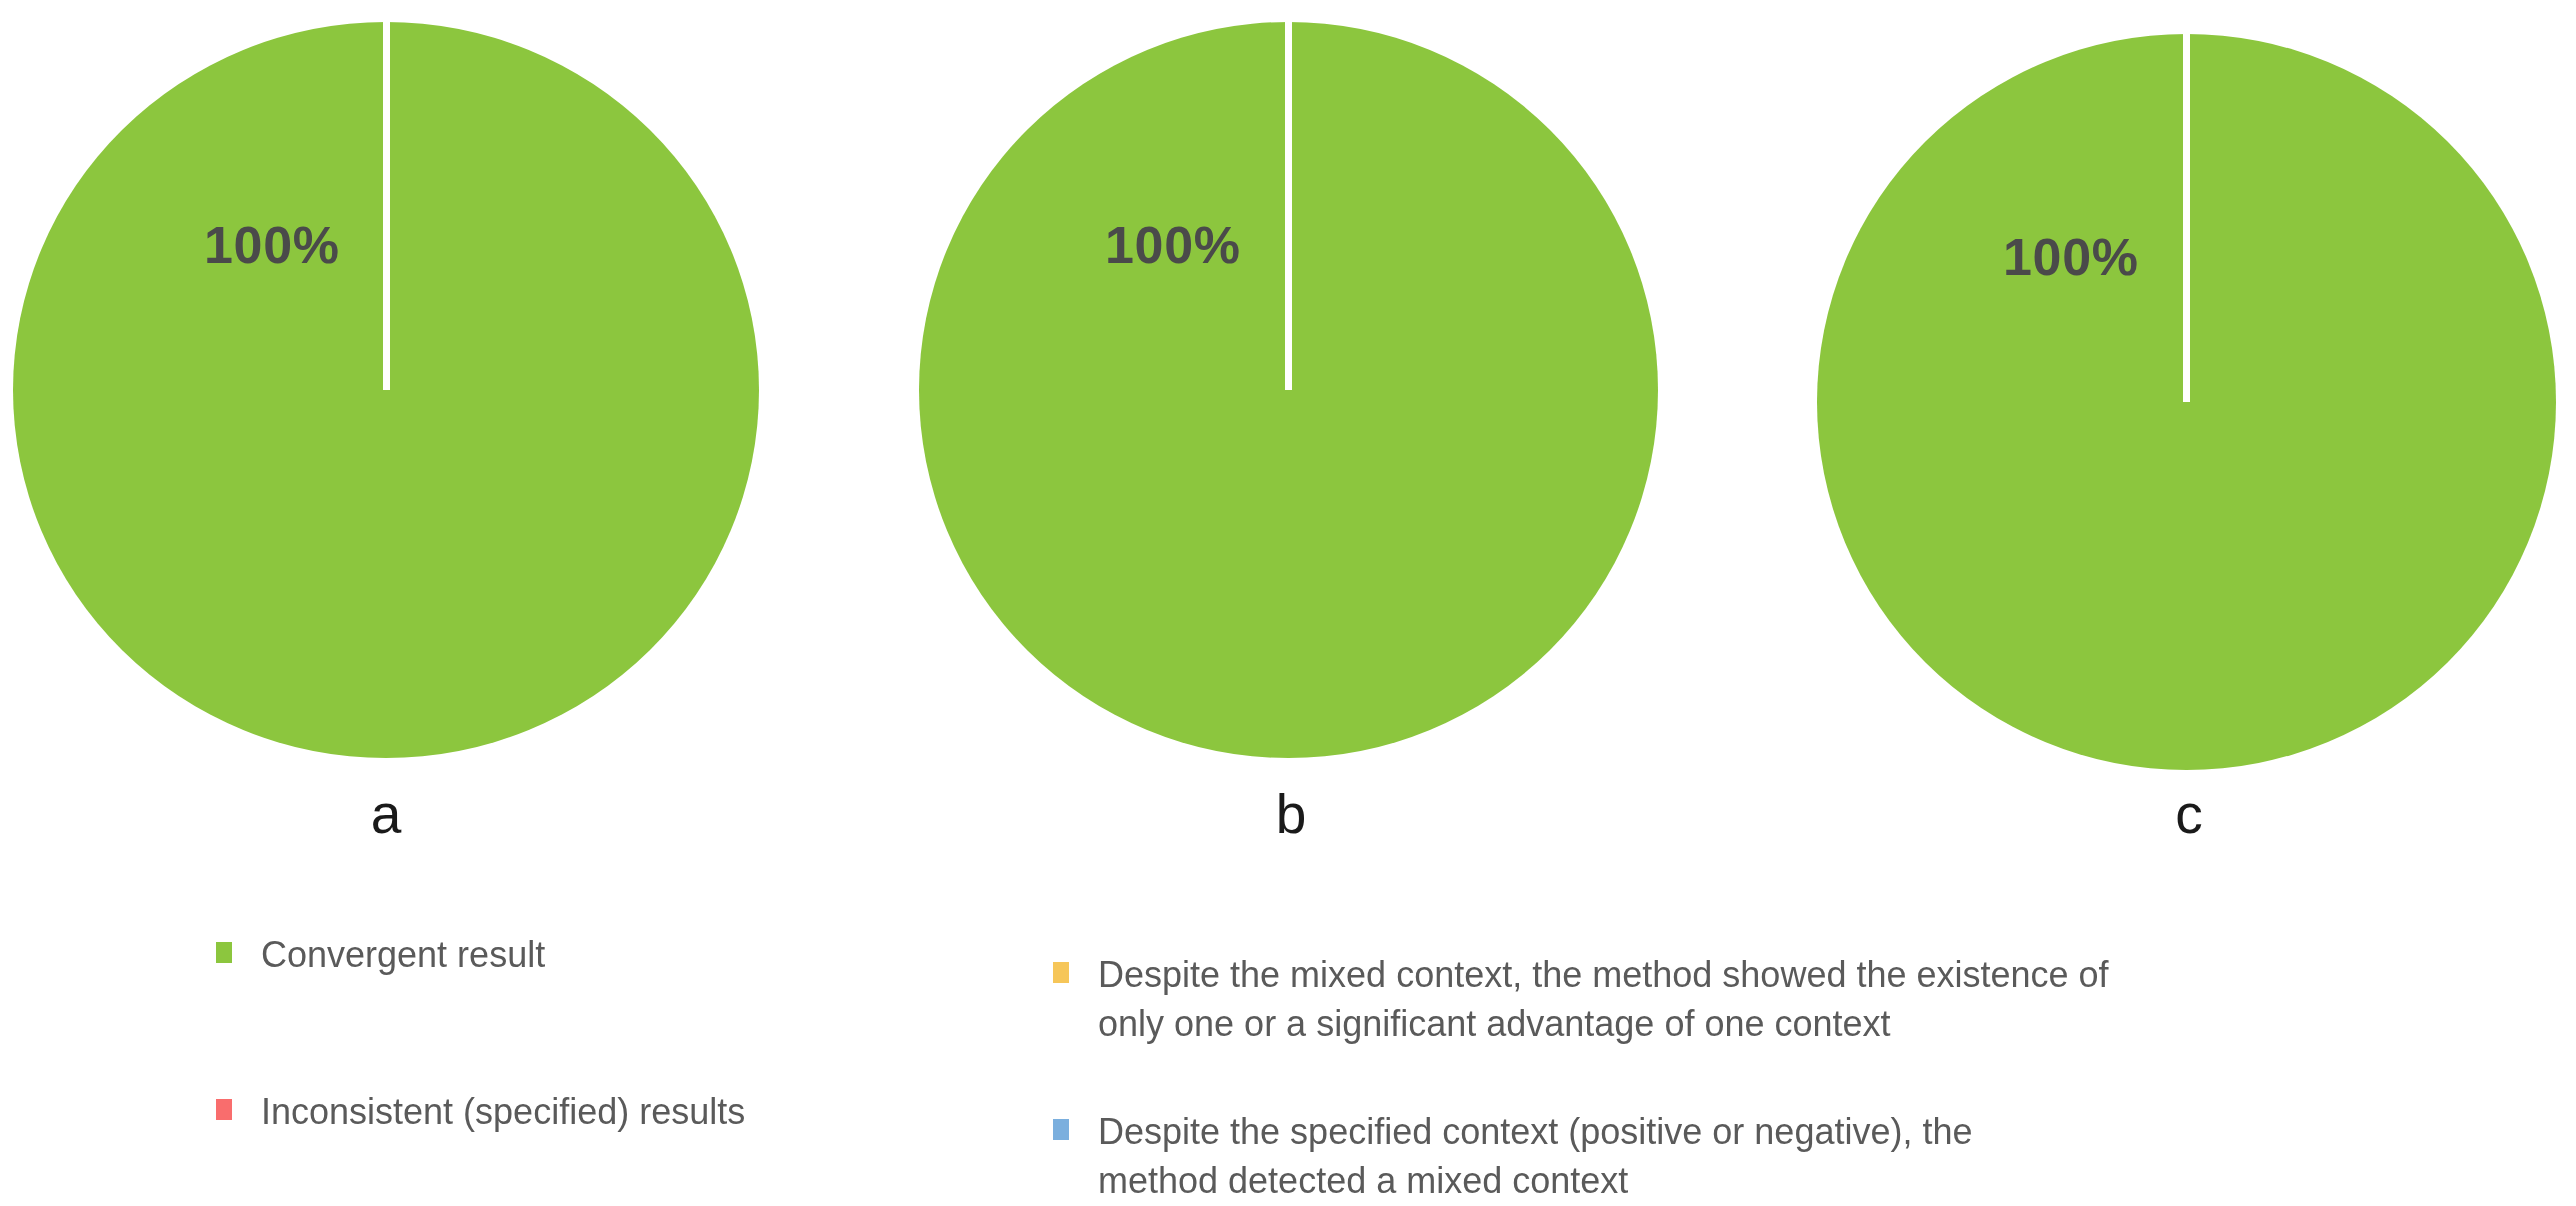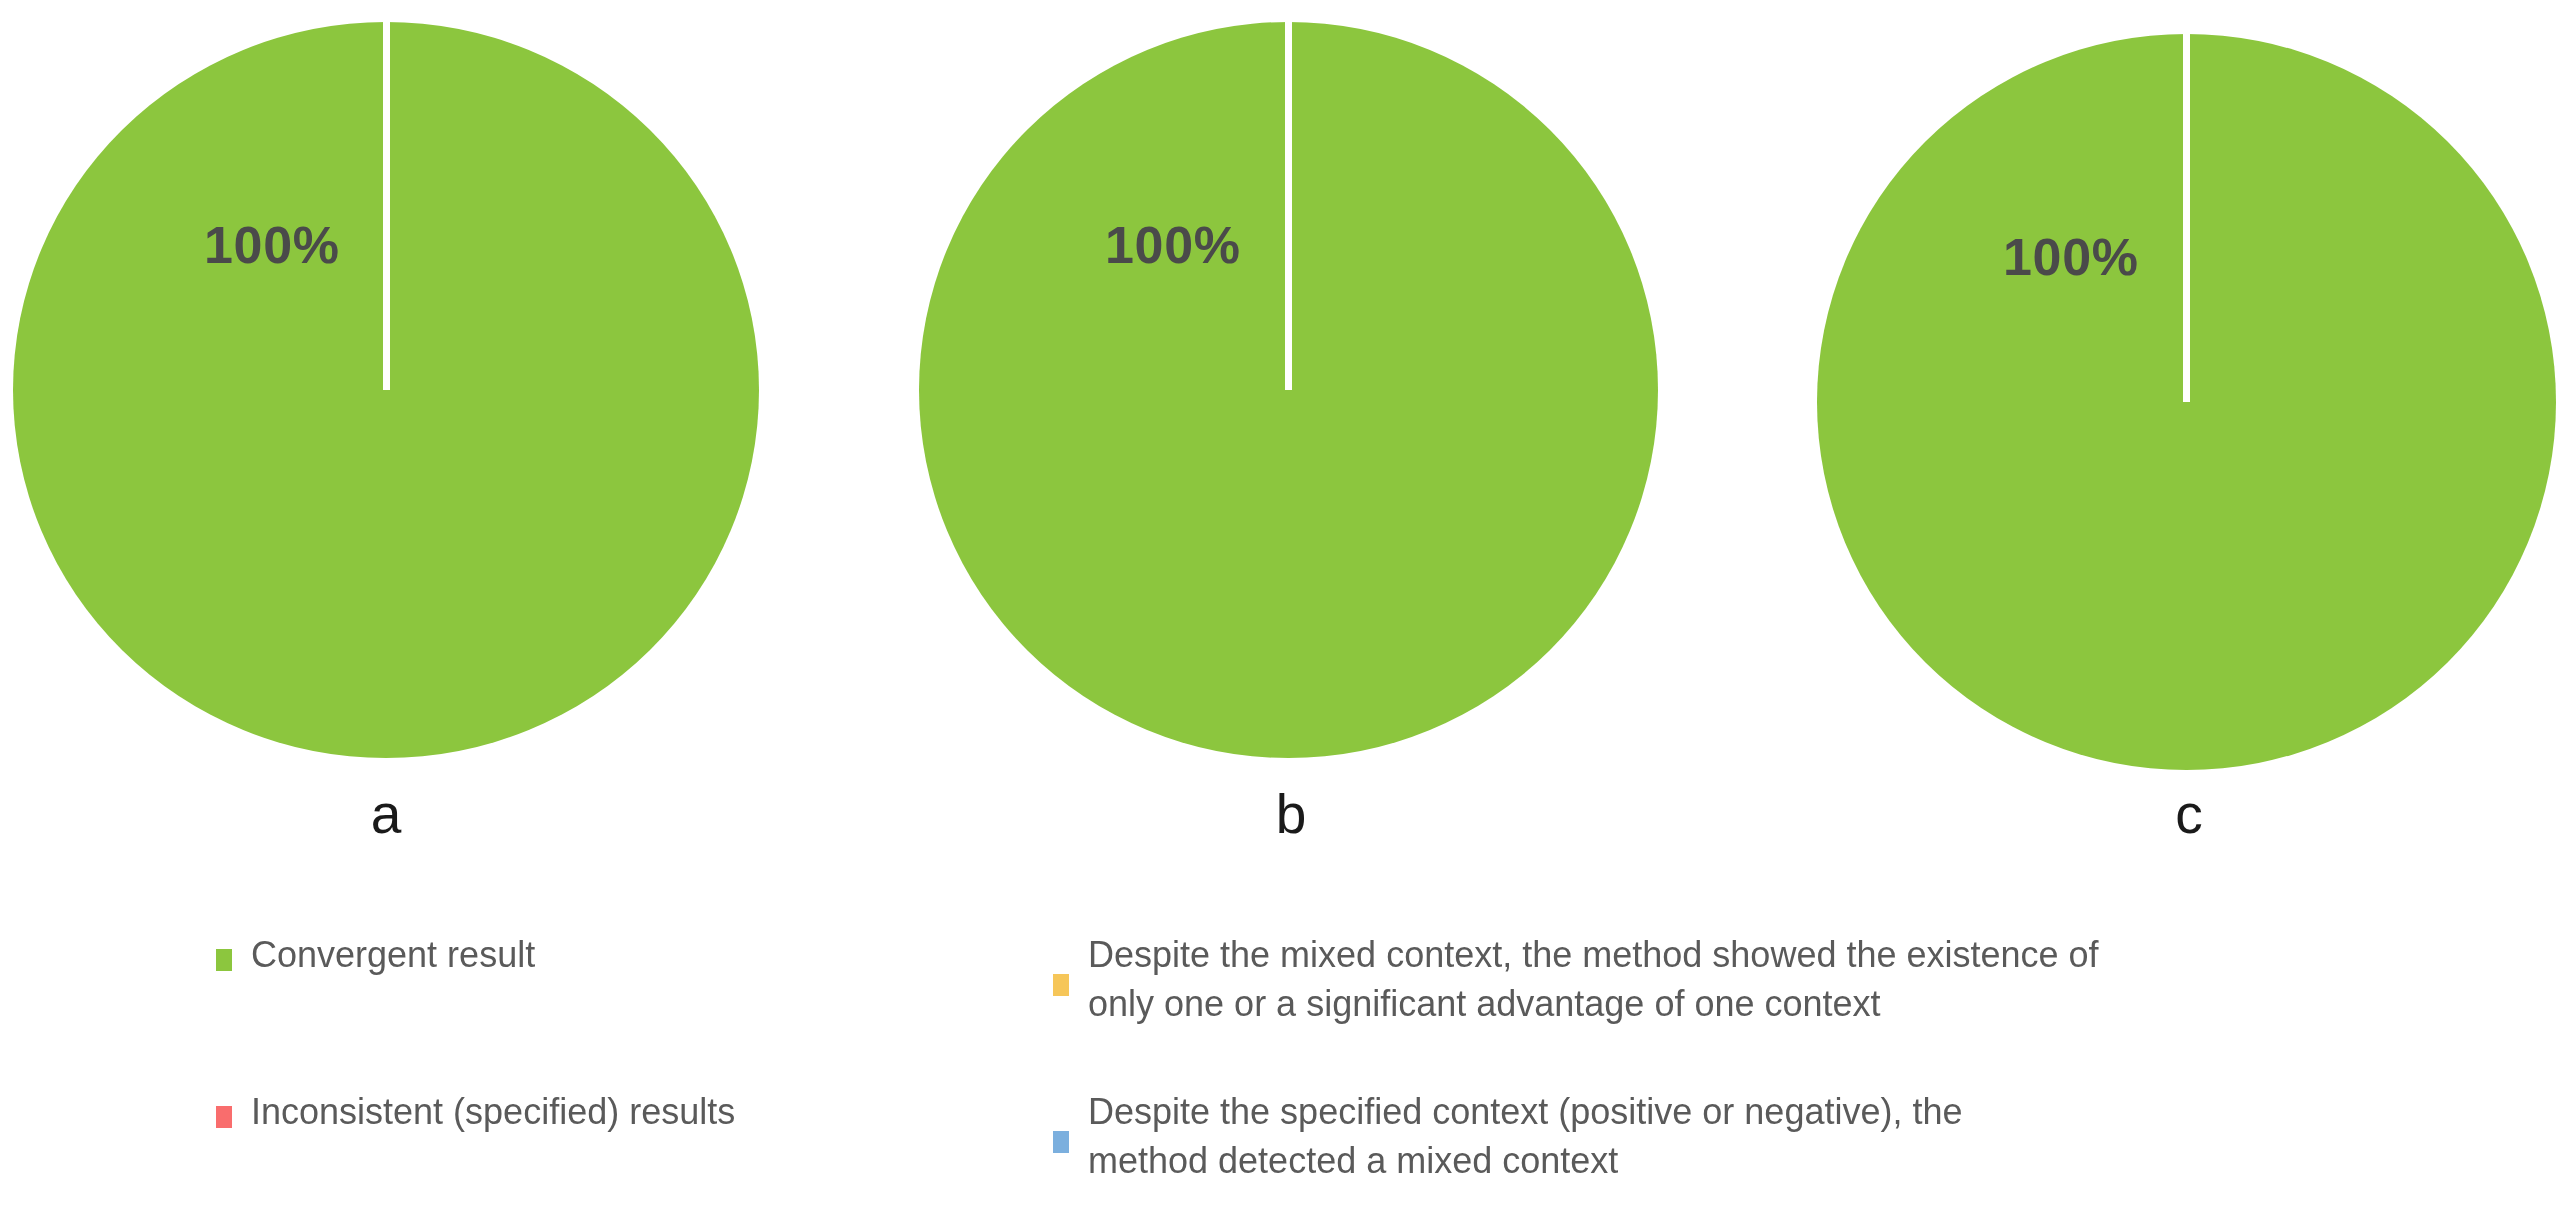--- a/index.html
+++ b/index.html
@@ -67,41 +67,42 @@
     position: absolute;
     left: 0;
     top: 930px;
     width: 2576px;
     height: 276px;
   }
 
   .legend-item {
     position: absolute;
     display: flex;
-    align-items: center;
+    align-items: flex-start;
+    gap: 10px;
   }
 
   .legend-swatch {
     width: 16px;
     height: 21.6px;
     margin-top: 11.5px;
     margin-right: 19px;
     flex: 0 0 auto;
   }
 
   .legend-label {
     font-family: "Liberation Sans", sans-serif;
     font-size: 36px;
     line-height: 49px;
     color: #5a5a5a;
     white-space: pre-line;
   }
 
   .legend-item.col-left  { left: 216px;  width: 793px; }
-  .legend-item.col-right { left: 1053px; width: 1442px; }
+  .legend-item.col-right { left: 1053px; width: 1442px; margin-top: 20px; }
 
   .legend-item.row-1 { top: 0px; }
   .legend-item.row-2 { top: 157px; }
 </style>
 </head>
 <body>
 
 <div class="figure">
 
   <div class="pie-group" style="left:13px; top:21.6px; width:746px; height:736px;">

